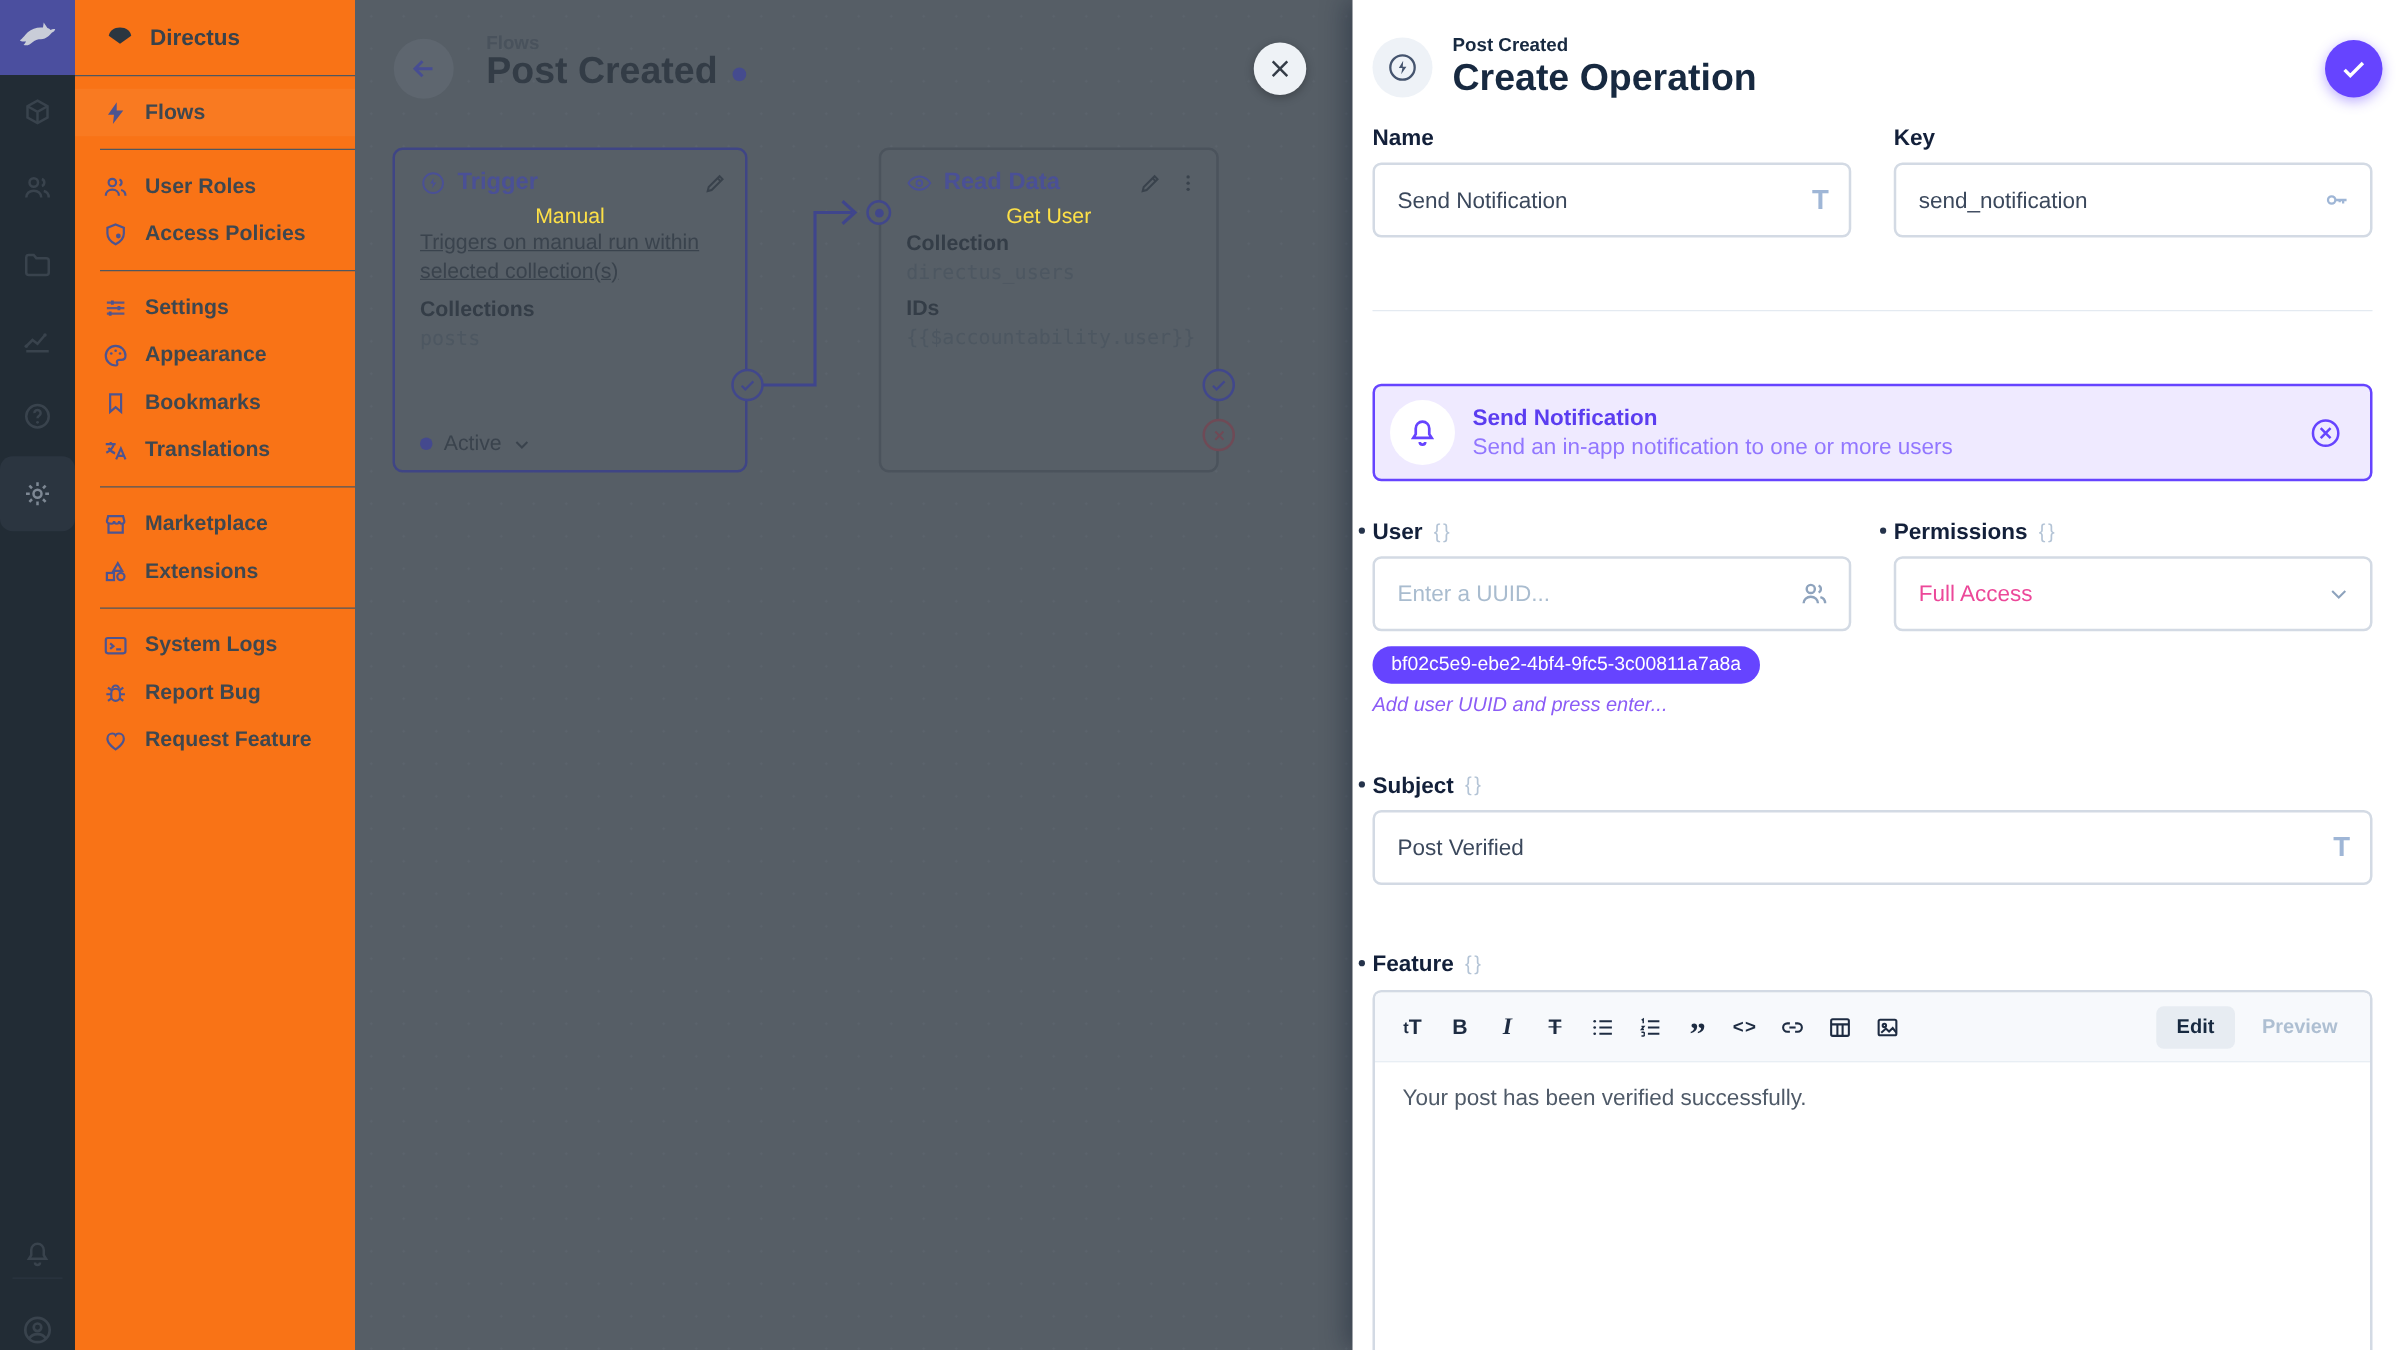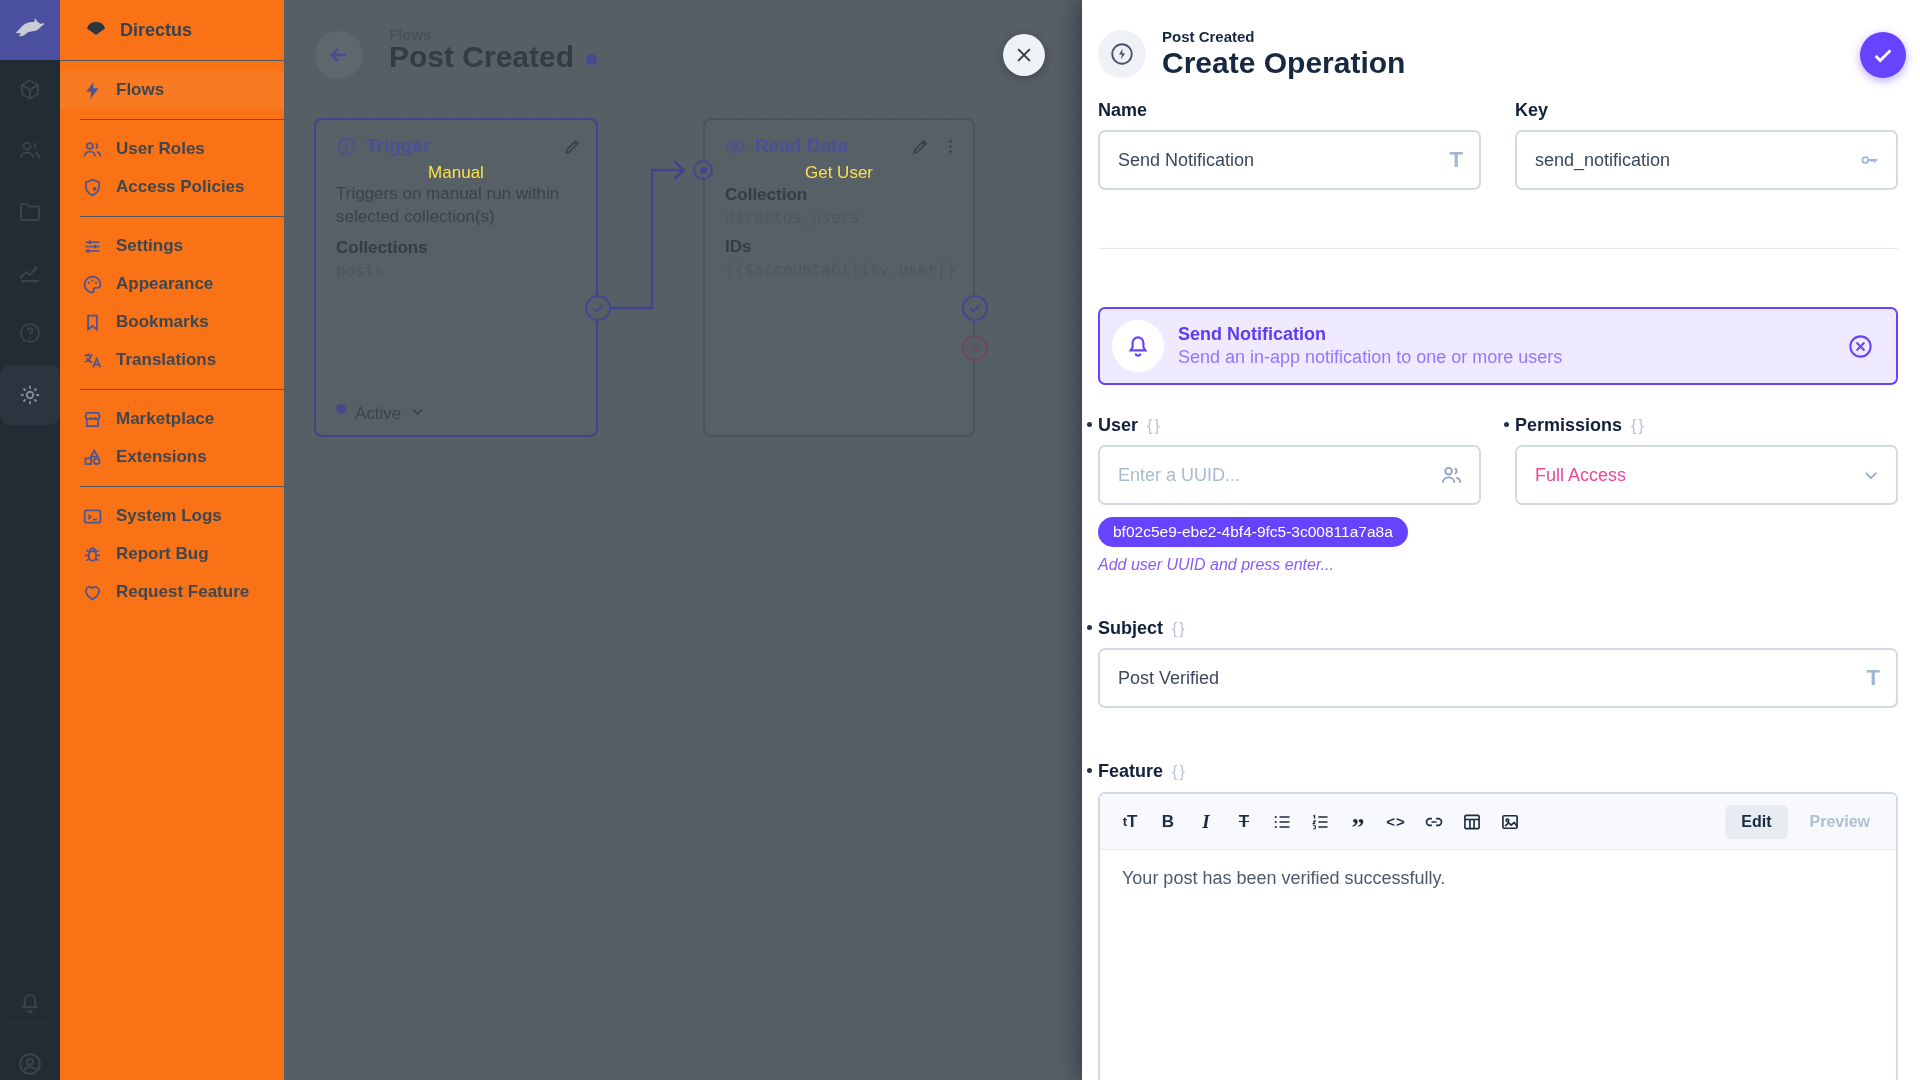--- a/index.html
+++ b/index.html
@@ -35,32 +35,32 @@
   
   .canvas { position:absolute; left:284px; top:0; right:0; bottom:0; background:#565e66;
     background-image:radial-gradient(#5b636c 1px, transparent 1px); background-size:26px 26px; }
   .back-btn { position:absolute; left:315px; top:31px; width:48px; height:48px; border-radius:50%;
     background:#5e666f; display:flex; align-items:center; justify-content:center; color:#474d93; }
   .crumb { position:absolute; left:389px; top:26px; font-size:15px; font-weight:600; color:#49525c; }
   .page-title { position:absolute; left:389px; top:40px; font-size:30px; font-weight:700; color:#333c46;
     display:flex; align-items:center; gap:12px; }
   .title-dot { width:11px; height:11px; border-radius:50%; background:#454b8e; margin-top:4px; }
 
-  .card { position:absolute; top:118px; height:319px; background:#575f67; border-radius:8px; }
+  .card { position:absolute; top:118px; height:260px; background:#575f67; border-radius:8px; }
   .card.trigger { left:314px; width:284px; border:2px solid #3f4585; }
   .card.read { left:703px; width:272px; border:2px solid #4b535c; }
   .card-head { display:flex; align-items:center; gap:9px; padding:15px 14px 4px 20px;
     font-size:19px; font-weight:700; color:#4a5096; }
   .card-tools { margin-left:auto; display:flex; align-items:center; gap:12px; color:#39424c; }
   .card-body { padding:0 20px; }
   .c-type { font-size:17px; color:#fde047; margin-top:2px;text-align:center; }
-  .c-desc { font-size:17px; color:#3a434d; line-height:1.33; }
+  .c-desc { font-size:17px; color:#3a434d; line-height:1.33;text-decoration:underline; }
   .c-label { font-size:17px; font-weight:600; color:#343d47; margin-top:10px; }
   .c-mono { font-size:16px; color:#4d5761; margin-top:3px; }
-  .t-footer { position:absolute; left:20px; bottom:11px; display:flex; align-items:flex-start; gap:9px;
+  .t-footer { position:absolute; left:20px; bottom:11px; display:flex; align-items:center; gap:9px;
     font-size:17px; color:#3a434d; }
   .status-dot { width:10px; height:10px; border-radius:50%; background:#44498e; }
 
   .port { position:absolute; border-radius:50%; background:#565e66; display:flex;
     align-items:center; justify-content:center; }
   .port.resolve { width:26px; height:26px; border:2px solid #41478c; color:#41478c; }
   .port.reject { width:26px; height:26px; border:2px solid #6f4a56; color:#6f4a56; }
   .port.input { width:20px; height:20px; border:2px solid #41478c; }
   .port.input i { width:7px; height:7px; border-radius:50%; background:#41478c; }
 

